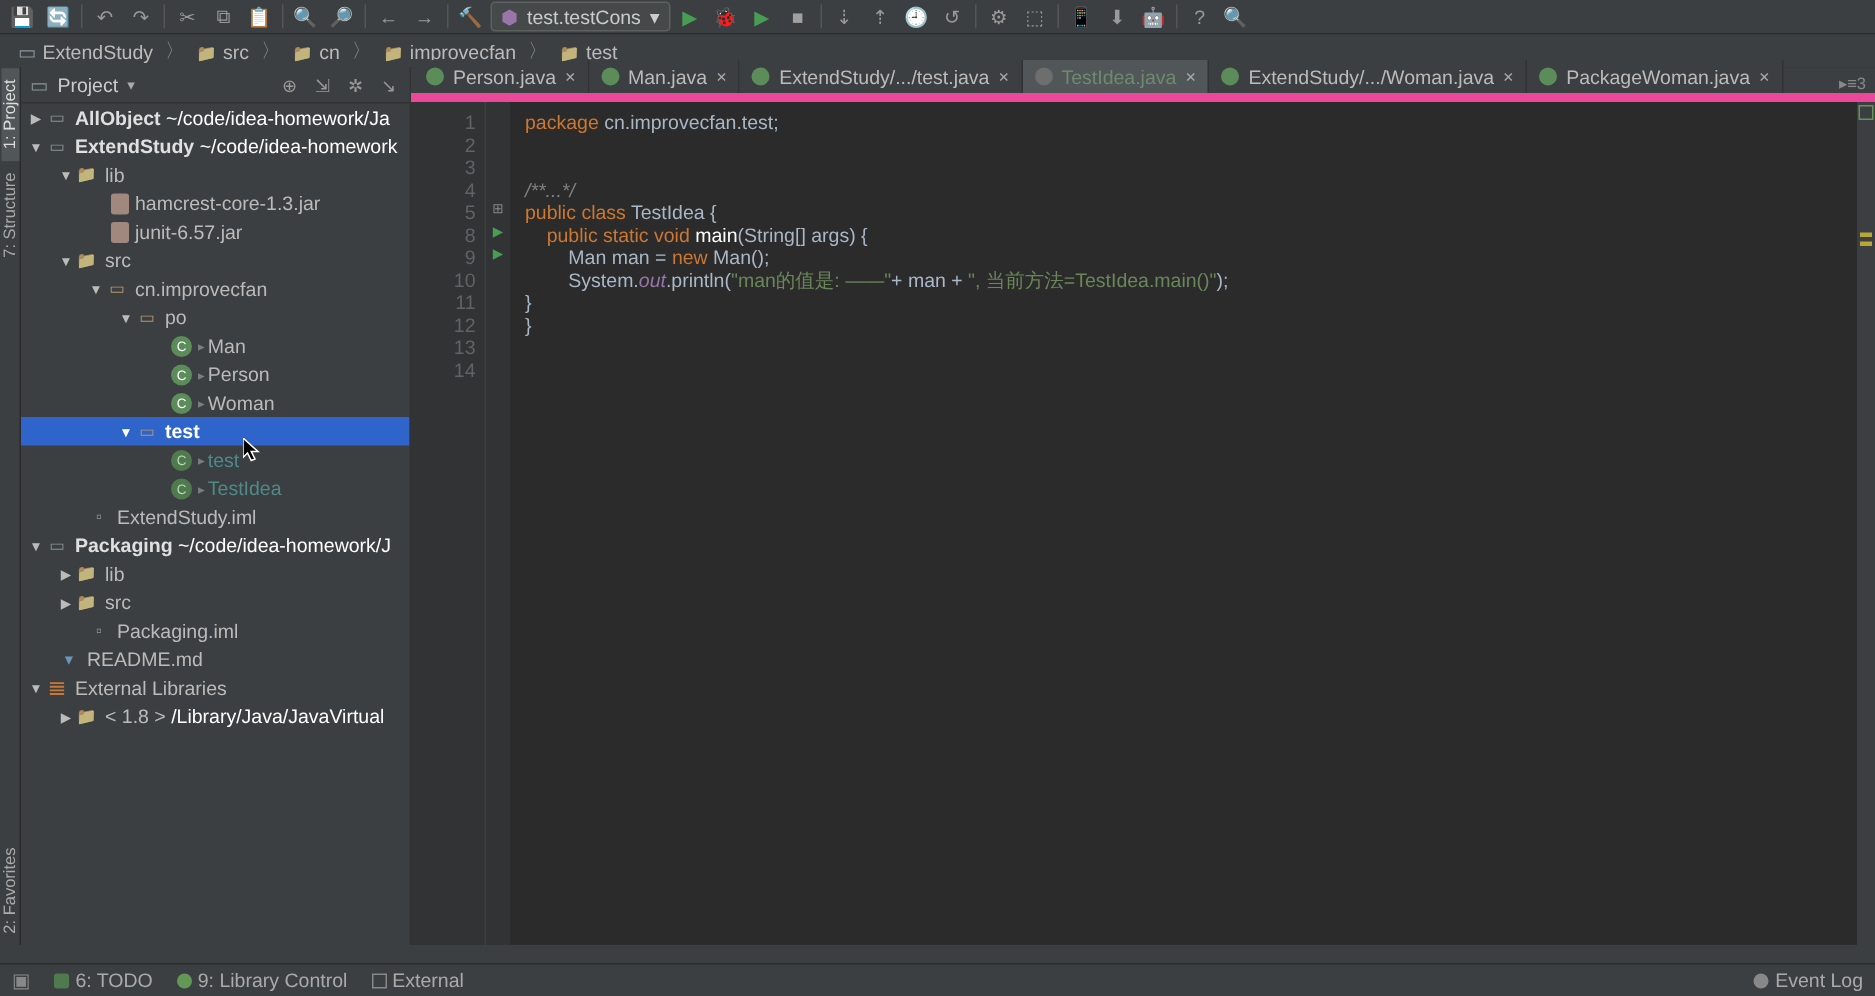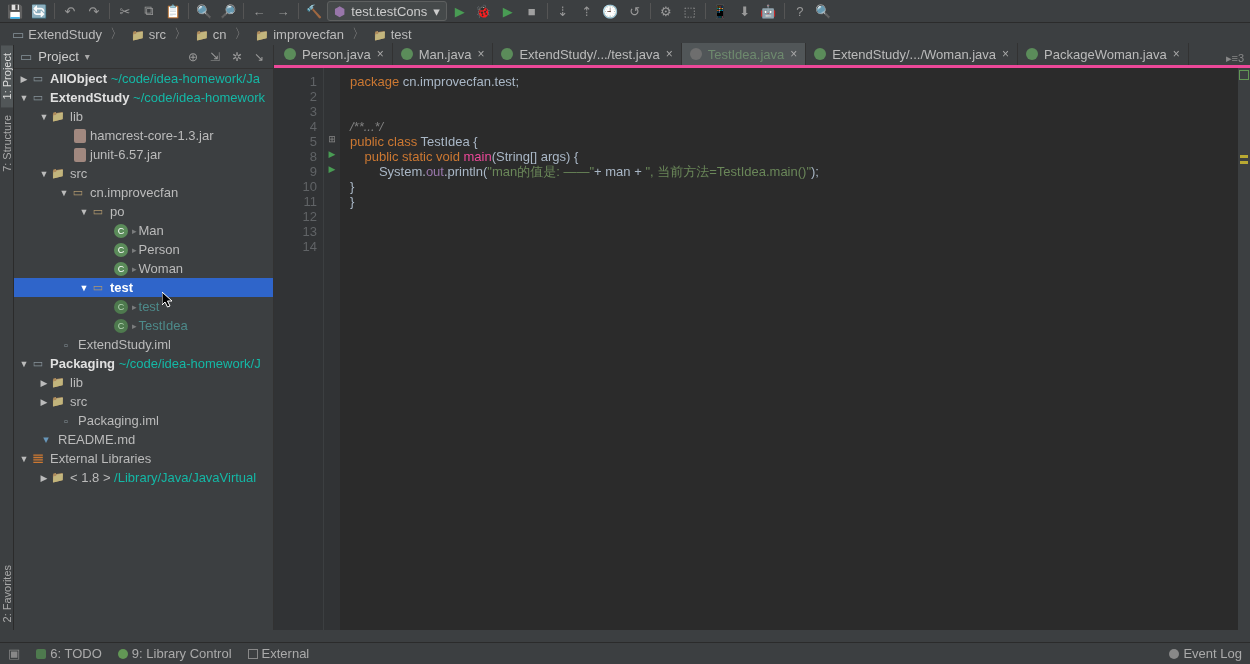--- a/index.html
+++ b/index.html
@@ -25,57 +25,57 @@
 
 
 .projpanel { width:260px; background:#3c3f41; border-right:1px solid #323232; display:flex; flex-direction:column; }
 .projhead { height:24px; background:#3c3f41; display:flex; align-items:center; padding:0 6px; color:#ccc; gap:6px; border-bottom:1px solid #323232;}
 .projhead .spacer { flex:1; }
 .tree { flex:1; overflow:hidden; }
 .node { display:flex; align-items:center; height:19px; padding-left:0; color:#bbbbbb; white-space:nowrap; }
 .node.sel { background:#2f65ca; color:#fff; }
 .arrow { width:12px; text-align:center; color:#bbb; font-size:9px; }
 .node .ic { width:16px; height:16px; display:inline-flex; align-items:center; justify-content:center; margin-right:4px; font-size:11px;}
-.dim { color:#14b8a6; }
+.dim { color:#ffffff; }
 .bold { color:#e0e0e0; font-weight:bold; }
 .ic.dir { color:#b0986e; }
 .ic.dir::before { content:"📁"; font-size:11px; filter:grayscale(40%) brightness(80%); }
 .ic.mod::before { content:"▭"; color:#87939a; }
 .ic.jar { background:#a1887f; border-radius:2px; width:12px; height:14px; }
 .ic.jar::before { content:""; }
 .ic.cls { background:#5b8c5a; border-radius:50%; width:14px; height:14px; color:#fff; font-size:9px; }
 .ic.cls::before { content:"C"; }
 .ic.clsg { background:#4e7a4e; border-radius:50%; width:14px; height:14px; color:#b8d8b8; font-size:9px; }
 .ic.clsg::before { content:"C"; }
 .ic.pkg { }
 .ic.pkg::before { content:"▭"; color:#b0986e; }
 .ic.iml::before { content:"▫"; color:#87939a; }
 .ic.md::before { content:"▾"; color:#6897bb; }
 .ic.lib::before { content:"𝌆"; color:#cc7832; font-size:13px;}
 .tree .teal { color:#4d8a8a; }
 
 
 .editor { flex:1; display:flex; flex-direction:column; background:#2b2b2b; }
-.tabs { height:23px; background:#3c3f41; display:flex; align-items:flex-end; padding-left:2px; border-bottom:3px solid #ec4899;}
+.tabs { height:23px; background:#3c3f41; display:flex; align-items:flex-end; padding-left:2px; border-bottom:6px solid #ec4899;}
 .tab { display:flex; align-items:center; gap:6px; height:22px; padding:0 8px; background:#3c3f41; color:#bbb; font-size:12px; border-right:1px solid #323232;}
 .tab.active { background:#515658; color:#ccc; }
 .tab .close { color:#aaa; font-size:12px; }
 .tab .tic { width:12px; height:12px; background:#5b8c5a; border-radius:50%; display:inline-block; }
 .tab .tic.na { background:#6e6e6e; }
 
 .codewrap { flex:1; display:flex; background:#2b2b2b; position:relative; }
 .gutter { width:50px; background:#313335; color:#606366; text-align:right; padding:6px 6px 0 0; font-family:Menlo,Consolas,monospace; font-size:12px; line-height:15px; border-right:1px solid #3c3f41;}
 .gmarkcol { width:16px; background:#313335; padding-top:6px; }
 .gmark { height:15px; font-size:9px; color:#499c54; text-align:center; }
 .code { flex:1; padding:6px 0 0 10px; font-family:Menlo,Consolas,monospace; font-size:12px; line-height:15px; color:#a9b7c6; }
 .kw { color:#cc7832;text-align:center; }
 .str { color:#6a8759; }
-.fn { color:#ec4899; }
+.fn { color:#ffffff; }
 .cmt { color:#808080; font-style:italic; }
-.fld { color:#9876aa; }
+.fld { color:#9876aa; font-style:italic; }
 .right-gut { width:12px; background:#3c3f41; }
 .right-gut .yw { width:8px; height:3px; background:#b8a832; margin:3px auto; }
 .right-gut .top { width:10px; height:10px; margin:2px auto; border:1px solid #629755; }
 
 
 .bottom { position:absolute; left:0; right:0; bottom:0; height:22px; background:#3c3f41; border-top:1px solid #2b2b2b; display:flex; align-items:center; padding:0 8px; color:#aaa; font-size:12px; gap:16px;}
 .bottom .bt { display:flex; align-items:center; gap:4px; }
 .bottom .spacer { flex:1; }
 .bic { width:10px; height:10px; display:inline-block; }
 
@@ -336,20 +336,21 @@
           <div class="gmark"></div>
           <div class="gmark"></div>
       </div>
       <div class="code">
 <div><span class="kw">package</span><span> cn.improvecfan.test;</span></div>
 <div>&nbsp;</div>
 <div>&nbsp;</div>
 <div><span class="cmt">/**...*/</span></div>
 <div><span class="kw">public</span> <span class="kw">class</span><span> TestIdea {</span></div>
 <div>&nbsp;&nbsp;&nbsp;&nbsp;<span class="kw">public</span> <span class="kw">static</span> <span class="kw">void</span> <span class="fn">main</span><span>(String[] args) {</span></div>
+<div>&nbsp;&nbsp;&nbsp;&nbsp;&nbsp;&nbsp;&nbsp;&nbsp;<span>Man man = </span><span class="kw">new</span><span> Man();</span></div>
 <div>&nbsp;&nbsp;&nbsp;&nbsp;&nbsp;&nbsp;&nbsp;&nbsp;<span>System.</span><span class="fld">out</span><span>.println(</span><span class="str">"man的值是: ——"</span><span>+ man + </span><span class="str">", 当前方法=TestIdea.main()"</span><span>);</span></div>
 <div><span>    }</span></div>
 <div><span>}</span></div>
 <div>&nbsp;</div>
       </div>
       <div class="right-gut">
         <div class="top"></div>
         <div style="height:70px"></div>
         <div class="yw"></div>
         <div class="yw"></div>

